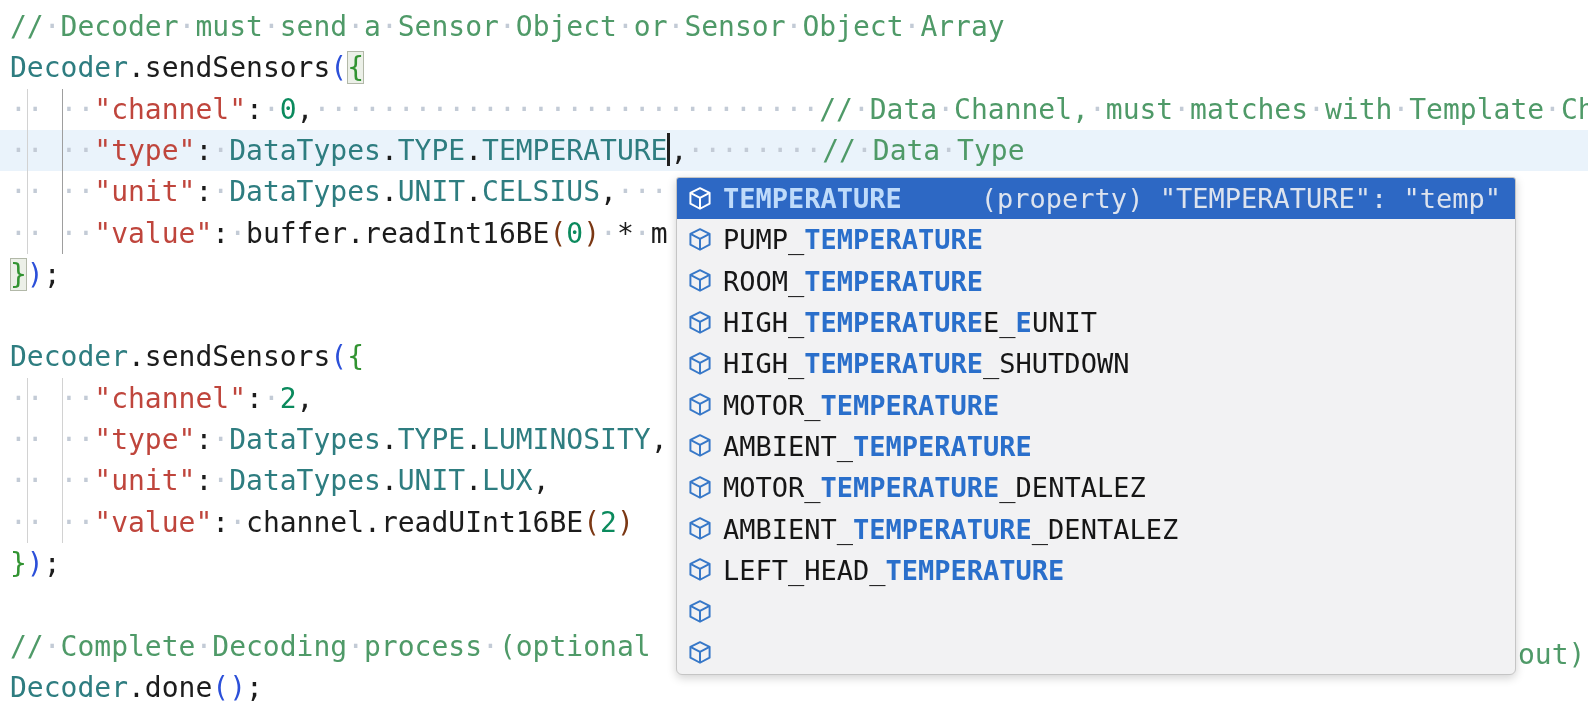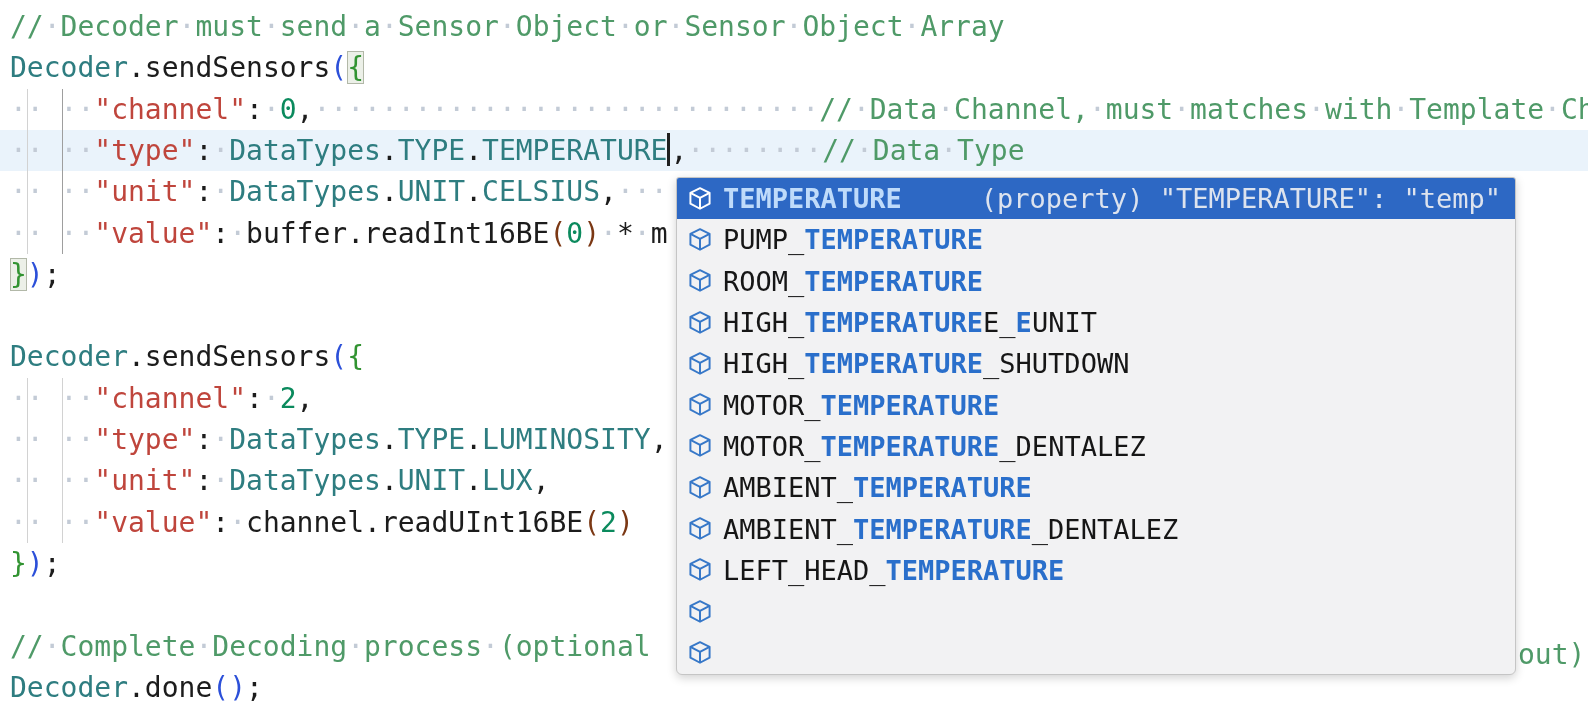--- a/index.html
+++ b/index.html
@@ -90,25 +90,25 @@
             <path d="M8 1.3 L13.9 4.2 L13.9 10.9 L8 14 L2.1 10.9 L2.1 4.2 Z"></path>
             <path d="M2.1 4.2 L8 7.3 L13.9 4.2 M8 7.3 L8 14"></path>
           </svg></span><span class="slabel"><span>HIGH_</span><span class="hl">TEMPERATURE</span><span>_SHUTDOWN</span></span></div>
       <div class="srow"><span class="sicon"><svg viewBox="0 0 16 16" width="26" height="26" fill="none" stroke="currentColor" stroke-width="1.2" stroke-linejoin="round">
             <path d="M8 1.3 L13.9 4.2 L13.9 10.9 L8 14 L2.1 10.9 L2.1 4.2 Z"></path>
             <path d="M2.1 4.2 L8 7.3 L13.9 4.2 M8 7.3 L8 14"></path>
           </svg></span><span class="slabel"><span>MOTOR_</span><span class="hl">TEMPERATURE</span></span></div>
       <div class="srow"><span class="sicon"><svg viewBox="0 0 16 16" width="26" height="26" fill="none" stroke="currentColor" stroke-width="1.2" stroke-linejoin="round">
             <path d="M8 1.3 L13.9 4.2 L13.9 10.9 L8 14 L2.1 10.9 L2.1 4.2 Z"></path>
             <path d="M2.1 4.2 L8 7.3 L13.9 4.2 M8 7.3 L8 14"></path>
-          </svg></span><span class="slabel"><span>MOTOR_</span><span class="hl">TEMPERATURE</span><span>_DENTALEZ</span></span></div>
+          </svg></span><span class="slabel"><span>AMBIENT_</span><span class="hl">TEMPERATURE</span></span></div>
       <div class="srow"><span class="sicon"><svg viewBox="0 0 16 16" width="26" height="26" fill="none" stroke="currentColor" stroke-width="1.2" stroke-linejoin="round">
             <path d="M8 1.3 L13.9 4.2 L13.9 10.9 L8 14 L2.1 10.9 L2.1 4.2 Z"></path>
             <path d="M2.1 4.2 L8 7.3 L13.9 4.2 M8 7.3 L8 14"></path>
-          </svg></span><span class="slabel"><span>AMBIENT_</span><span class="hl">TEMPERATURE</span></span></div>
+          </svg></span><span class="slabel"><span>MOTOR_</span><span class="hl">TEMPERATURE</span><span>_DENTALEZ</span></span></div>
       <div class="srow"><span class="sicon"><svg viewBox="0 0 16 16" width="26" height="26" fill="none" stroke="currentColor" stroke-width="1.2" stroke-linejoin="round">
             <path d="M8 1.3 L13.9 4.2 L13.9 10.9 L8 14 L2.1 10.9 L2.1 4.2 Z"></path>
             <path d="M2.1 4.2 L8 7.3 L13.9 4.2 M8 7.3 L8 14"></path>
           </svg></span><span class="slabel"><span>AMBIENT_</span><span class="hl">TEMPERATURE</span><span>_DENTALEZ</span></span></div>
       <div class="srow"><span class="sicon"><svg viewBox="0 0 16 16" width="26" height="26" fill="none" stroke="currentColor" stroke-width="1.2" stroke-linejoin="round">
             <path d="M8 1.3 L13.9 4.2 L13.9 10.9 L8 14 L2.1 10.9 L2.1 4.2 Z"></path>
             <path d="M2.1 4.2 L8 7.3 L13.9 4.2 M8 7.3 L8 14"></path>
           </svg></span><span class="slabel"><span>LEFT_HEAD_</span><span class="hl">TEMPERATURE</span></span></div>
       <div class="srow"><span class="sicon"><svg viewBox="0 0 16 16" width="26" height="26" fill="none" stroke="currentColor" stroke-width="1.2" stroke-linejoin="round">
             <path d="M8 1.3 L13.9 4.2 L13.9 10.9 L8 14 L2.1 10.9 L2.1 4.2 Z"></path>

